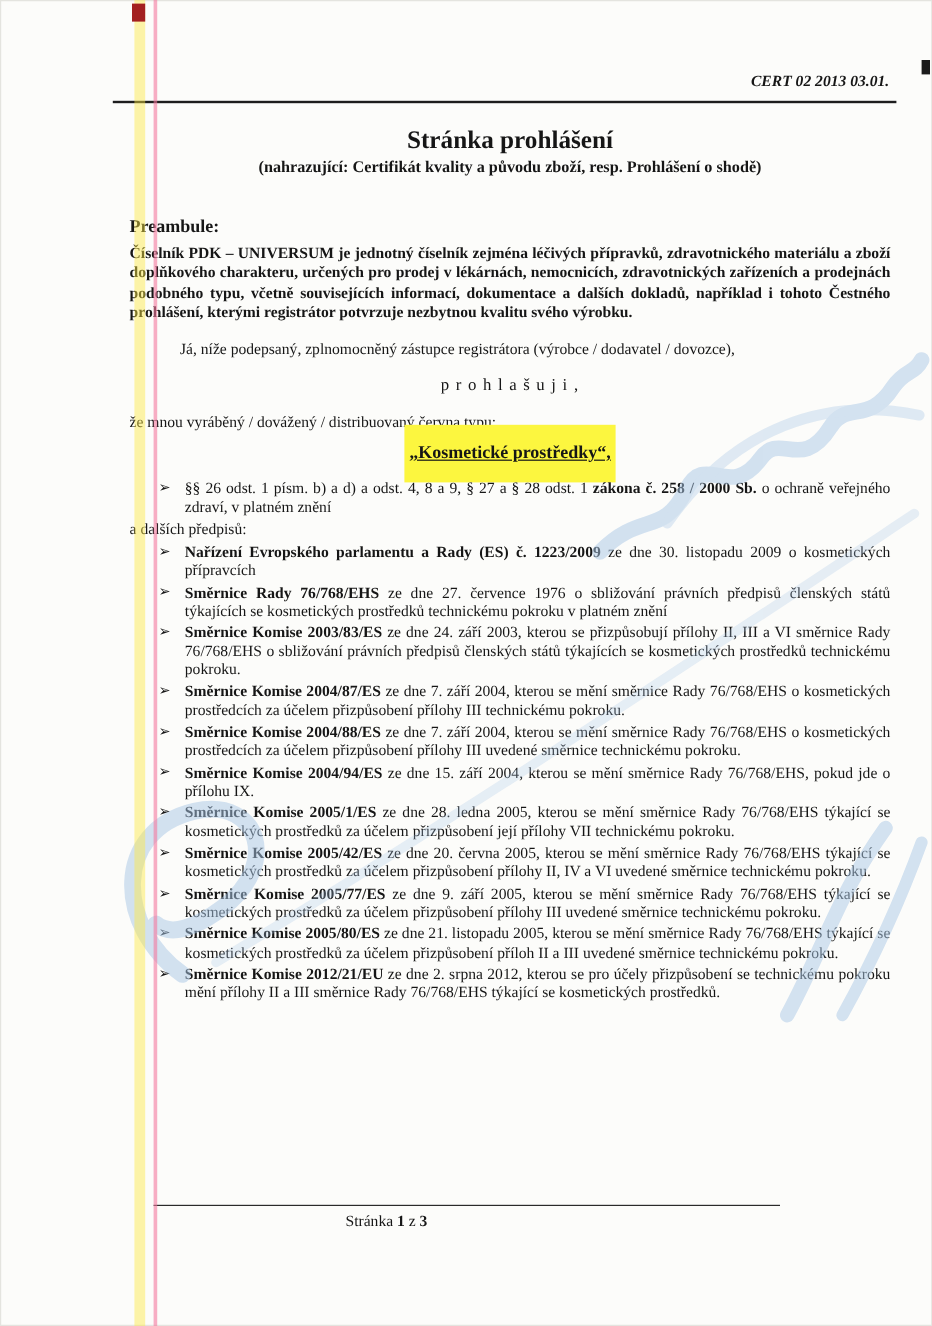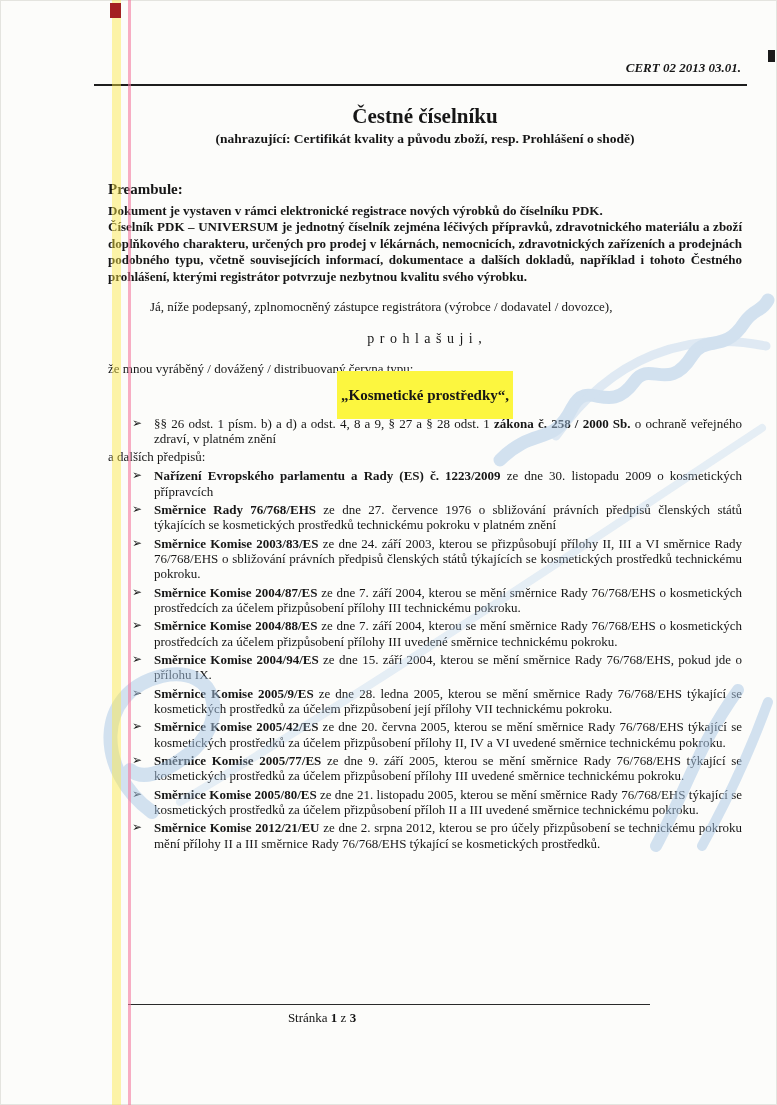--- a/index.html
+++ b/index.html
@@ -31,21 +31,21 @@
   .doc-title{text-align:center;font-size:21px;font-weight:bold;margin:4px 0 2px;}
   .doc-subtitle{text-align:center;font-size:13.5px;font-weight:bold;margin:0 0 34px;}
   .preamble-heading{font-size:15px;font-weight:bold;margin:12px 0 5px;}
   .preamble-p{margin:0;font-weight:bold;font-size:13px;line-height:1.26;text-align:justify;}
   .intro-line{margin:14px 0 0;font-size:13px;text-indent:42px;line-height:1.3;}
   .performative{text-align:center;font-weight:normal;font-size:14px;margin:15px 0 14px;letter-spacing:1px;}
   .product-line{font-size:13px;margin:0 0 9px;}
   .product-type-wrap{text-align:center;margin:0 0 12px;}
   .product-type{
     background:var(--highlight);font-weight:bold;font-size:15px;
-    padding:16px 4px;
+    text-decoration:underline;padding:16px 4px;
   }
   .req-intro{font-size:13px;margin:0 0 9px;}
   ul.req-list{list-style:none;margin:0;padding:0 0 0 24px;}
   ul.req-list li{
     position:relative;padding-left:22px;font-size:13px;line-height:1.18;
     text-align:justify;margin-bottom:3px;
   }
   ul.req-list .bullet{position:absolute;left:0;top:0;font-size:12px;}
   .list-note{font-size:13px;margin:1px 0 3px 0;}
   
@@ -81,46 +81,45 @@
     <path d="M 152 812 C 96 772 94 692 162 676 C 218 664 232 722 186 756 C 162 774 142 780 130 770" stroke-width="14"></path>
     <path d="M 180 802 C 352 700 540 575 762 428" stroke-width="8" opacity=".55"></path>
     <path d="M 656 846 C 690 782 698 746 738 690" stroke-width="12"></path>
     <path d="M 702 846 C 732 792 752 746 768 702" stroke-width="10"></path>
   </svg>
 
   <div class="header-ref">CERT 02 2013 03.01.</div>
   <div class="header-rule"></div>
 
   <div class="content">
-    <div class="doc-title">Čestné číselníku</div>
+    <div class="doc-title">Stránka prohlášení</div>
     <div class="doc-subtitle">(nahrazující: Certifikát kvality a původu zboží, resp. Prohlášení o shodě)</div>
 
     <div class="preamble-heading">Preambule:</div>
-    <p class="preamble-p">Dokument je vystaven v rámci elektronické registrace nových výrobků do číselníku PDK.</p>
     <p class="preamble-p">Číselník PDK – UNIVERSUM je jednotný číselník zejména léčivých přípravků, zdravotnického materiálu a zboží doplňkového charakteru, určených pro prodej v lékárnách, nemocnicích, zdravotnických zařízeních a prodejnách podobného typu, včetně souvisejících informací, dokumentace a dalších dokladů, například i tohoto Čestného prohlášení, kterými registrátor potvrzuje nezbytnou kvalitu svého výrobku.</p>
 
     <p class="intro-line">Já, níže podepsaný, zplnomocněný zástupce registrátora (výrobce / dodavatel / dovozce),</p>
     <div class="performative">p r o h l a š u j i ,</div>
     <p class="product-line">že mnou vyráběný / dovážený / distribuovaný června typu:</p>
     <div class="product-type-wrap">
       <span class="product-type">„Kosmetické prostředky“,</span>
     </div>
 
     <ul class="req-list">
         <li><span class="bullet">➢</span><span><span>§§ 26 odst. 1 písm. b) a d) a odst. 4, 8 a 9, § 27 a § 28 odst. 1 </span><b>zákona č. 258 / 2000 Sb.</b><span> o ochraně veřejného zdraví, v platném znění</span></span></li>
       </ul>
     <div class="list-note">a dalších předpisů:</div>
     <ul class="req-list">
         <li><span class="bullet">➢</span><span><b>Nařízení Evropského parlamentu a Rady (ES) č. 1223/2009</b><span> ze dne 30. listopadu 2009 o kosmetických přípravcích</span></span></li>
         <li><span class="bullet">➢</span><span><b>Směrnice Rady 76/768/EHS</b><span> ze dne 27. července 1976 o sbližování právních předpisů členských států týkajících se kosmetických prostředků technickému pokroku v platném znění</span></span></li>
         <li><span class="bullet">➢</span><span><b>Směrnice Komise 2003/83/ES</b><span> ze dne 24. září 2003, kterou se přizpůsobují přílohy II, III a VI směrnice Rady 76/768/EHS o sbližování právních předpisů členských států týkajících se kosmetických prostředků technickému pokroku.</span></span></li>
         <li><span class="bullet">➢</span><span><b>Směrnice Komise 2004/87/ES</b><span> ze dne 7. září 2004, kterou se mění směrnice Rady 76/768/EHS o kosmetických prostředcích za účelem přizpůsobení přílohy III technickému pokroku.</span></span></li>
         <li><span class="bullet">➢</span><span><b>Směrnice Komise 2004/88/ES</b><span> ze dne 7. září 2004, kterou se mění směrnice Rady 76/768/EHS o kosmetických prostředcích za účelem přizpůsobení přílohy III uvedené směrnice technickému pokroku.</span></span></li>
         <li><span class="bullet">➢</span><span><b>Směrnice Komise 2004/94/ES</b><span> ze dne 15. září 2004, kterou se mění směrnice Rady 76/768/EHS, pokud jde o přílohu IX.</span></span></li>
-        <li><span class="bullet">➢</span><span><b>Směrnice Komise 2005/9/ES</b><span> ze dne 28. ledna 2005, kterou se mění směrnice Rady 76/768/EHS týkající se kosmetických prostředků za účelem přizpůsobení její přílohy VII technickému pokroku.</span></span></li>
+        <li><span class="bullet">➢</span><span><b>Směrnice Komise 2005/1/ES</b><span> ze dne 28. ledna 2005, kterou se mění směrnice Rady 76/768/EHS týkající se kosmetických prostředků za účelem přizpůsobení její přílohy VII technickému pokroku.</span></span></li>
         <li><span class="bullet">➢</span><span><b>Směrnice Komise 2005/42/ES</b><span> ze dne 20. června 2005, kterou se mění směrnice Rady 76/768/EHS týkající se kosmetických prostředků za účelem přizpůsobení přílohy II, IV a VI uvedené směrnice technickému pokroku.</span></span></li>
         <li><span class="bullet">➢</span><span><b>Směrnice Komise 2005/77/ES</b><span> ze dne 9. září 2005, kterou se mění směrnice Rady 76/768/EHS týkající se kosmetických prostředků za účelem přizpůsobení přílohy III uvedené směrnice technickému pokroku.</span></span></li>
         <li><span class="bullet">➢</span><span><b>Směrnice Komise 2005/80/ES</b><span> ze dne 21. listopadu 2005, kterou se mění směrnice Rady 76/768/EHS týkající se kosmetických prostředků za účelem přizpůsobení příloh II a III uvedené směrnice technickému pokroku.</span></span></li>
         <li><span class="bullet">➢</span><span><b>Směrnice Komise 2012/21/EU</b><span> ze dne 2. srpna 2012, kterou se pro účely přizpůsobení se technickému pokroku mění přílohy II a III směrnice Rady 76/768/EHS týkající se kosmetických prostředků.</span></span></li>
       </ul>
   </div>
 
   <div class="footer-rule"></div>
   <div class="page-footer"><span>Stránka </span><b>1</b><span> z </span><b>3</b></div>
 

